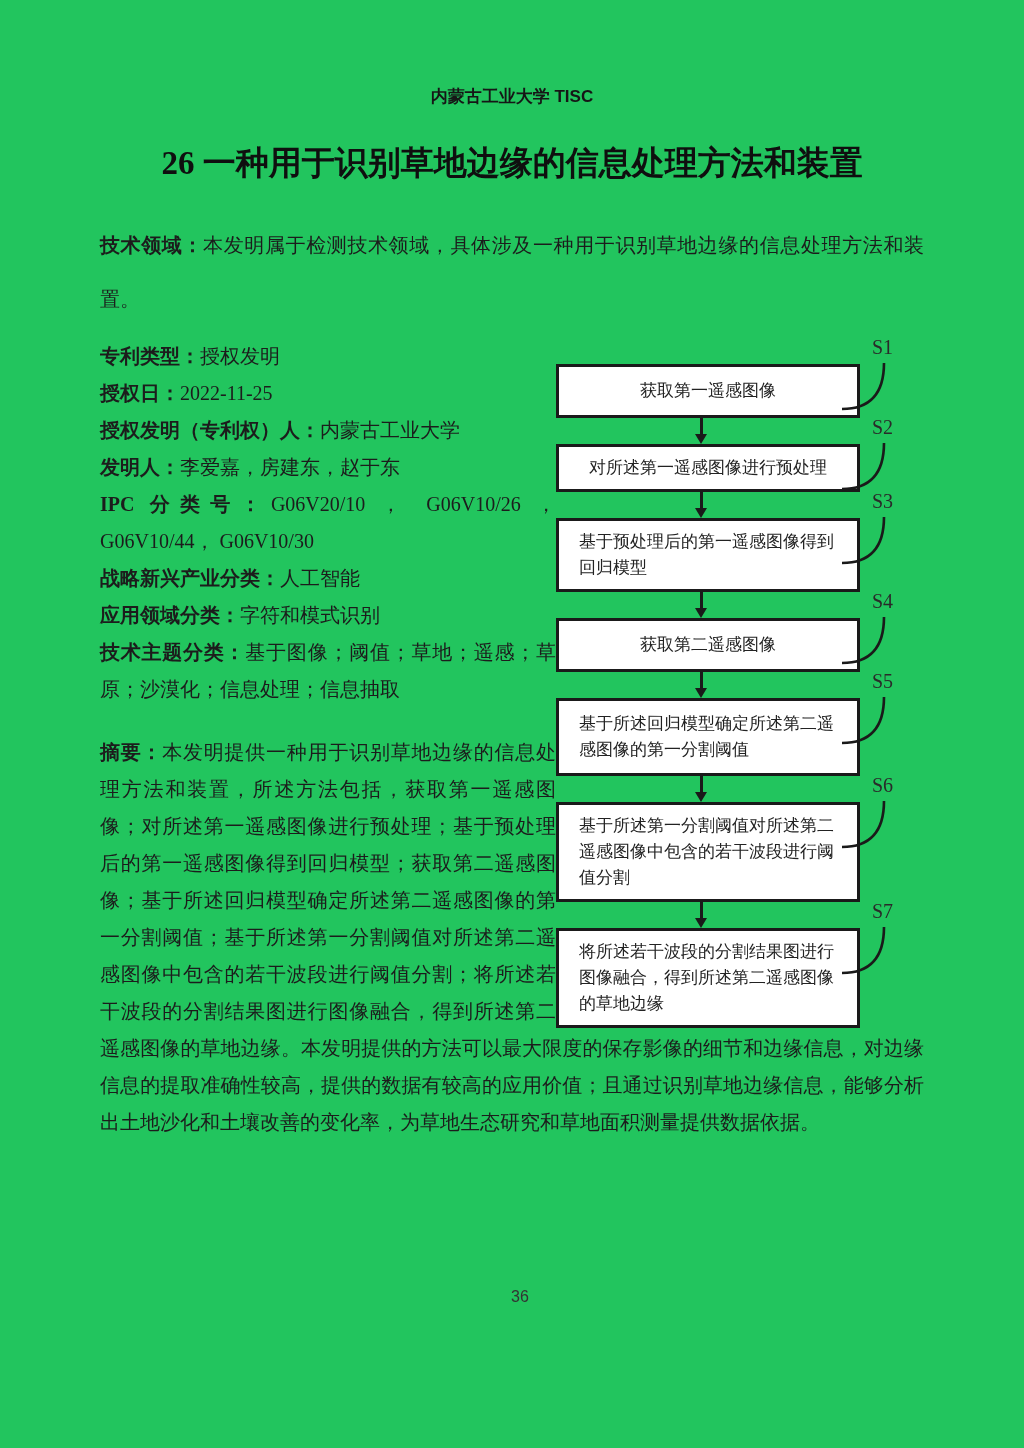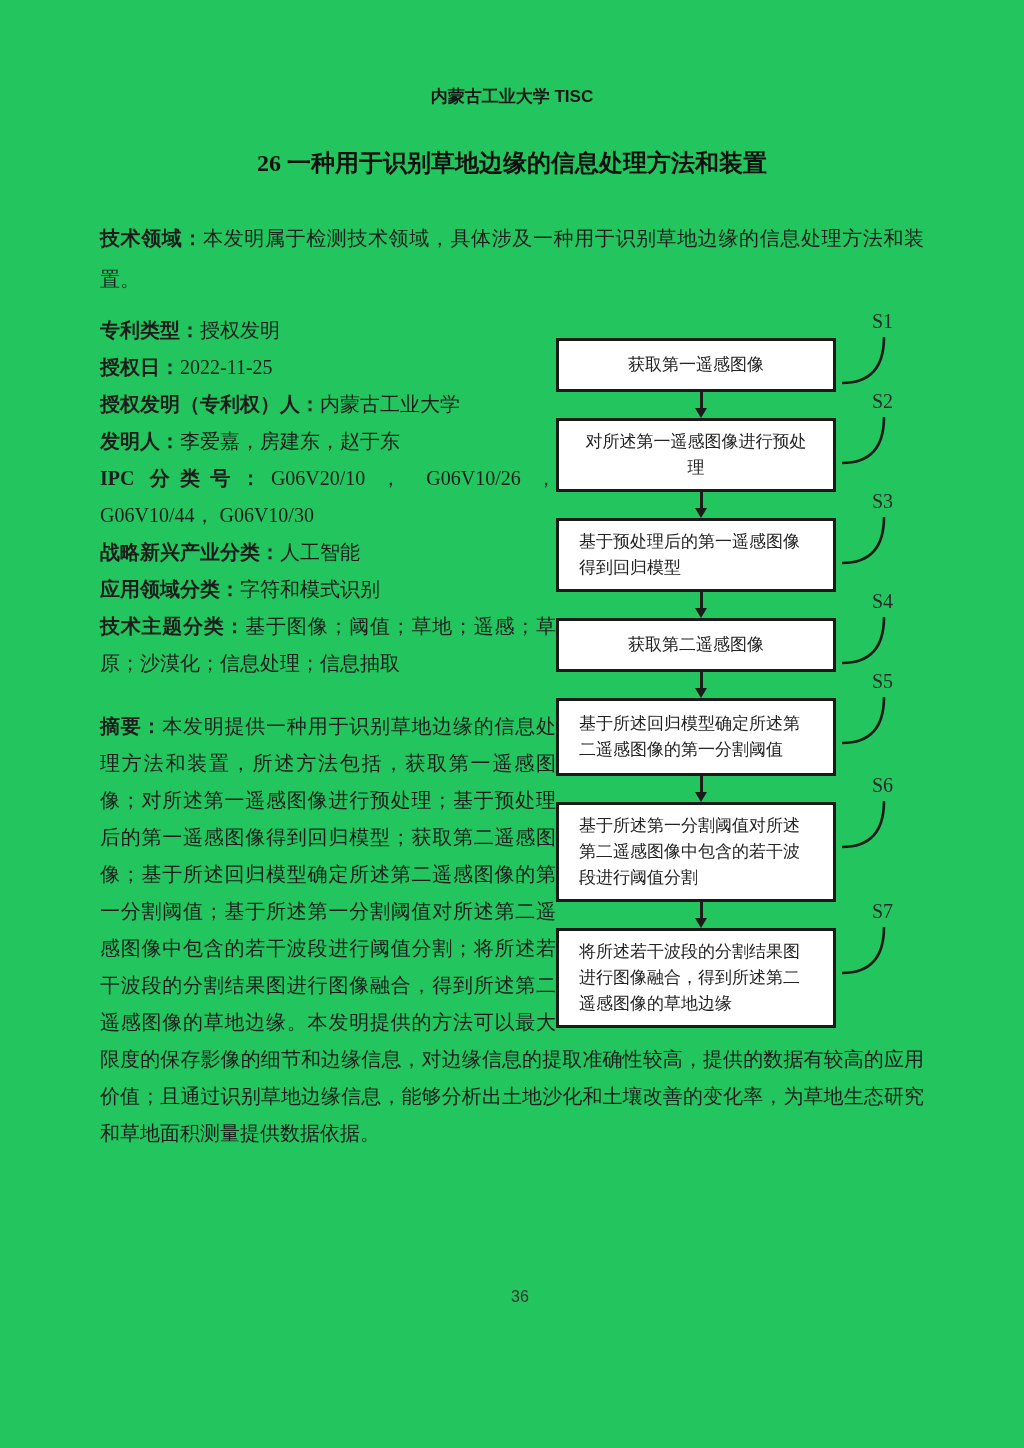--- a/index.html
+++ b/index.html
@@ -21,44 +21,44 @@
     font-weight: 700;
     font-size: 17px;
     line-height: 22px;
     color: #161616;
   }
   .doc-title {
     margin: 34px 0 0 0;
     text-align: center;
     font-family: "Liberation Serif", serif;
     font-weight: 700;
-    font-size: 24px;
+    font-size: 33px;
     line-height: 42px;
     color: #0f0f0f;
   }
   .tech-field {
     margin: 34px 0 12px 0;
     font-size: 20px;
-    line-height: 41px;
+    line-height: 54px;
     text-align: justify;
   }
   .lbl { font-weight: 700; }
   .body-wrap { position: relative; }
 
   
   .flowchart {
     float: right;
     width: 368px;
     padding-top: 26px;
     box-sizing: border-box;
   }
   .step { position: relative; width: 290px; }
   .fbox {
     box-sizing: border-box;
-    width: 280px;
+    width: 304px;
     border: 3px solid #1a1a1a;
     background: #ffffff;
     display: flex;
     align-items: center;
     padding: 8px 20px;
     font-size: 17px;
     line-height: 26px;
     color: #222;
   }
   .fbox.center { justify-content: center; text-align: center; }

